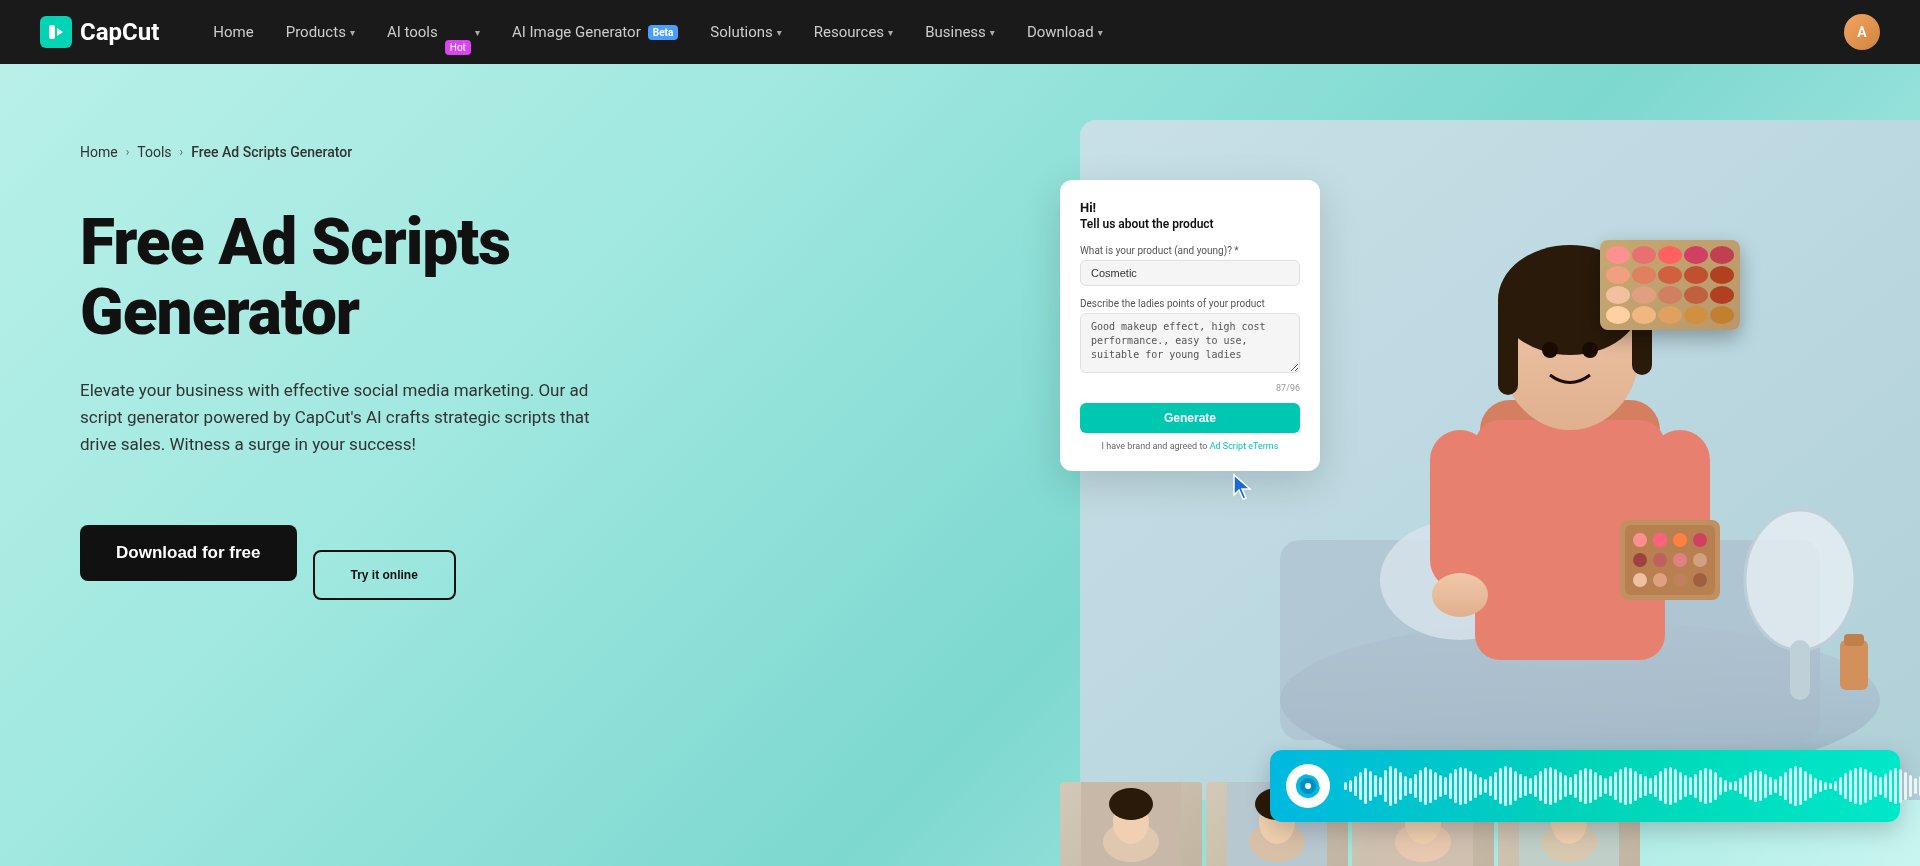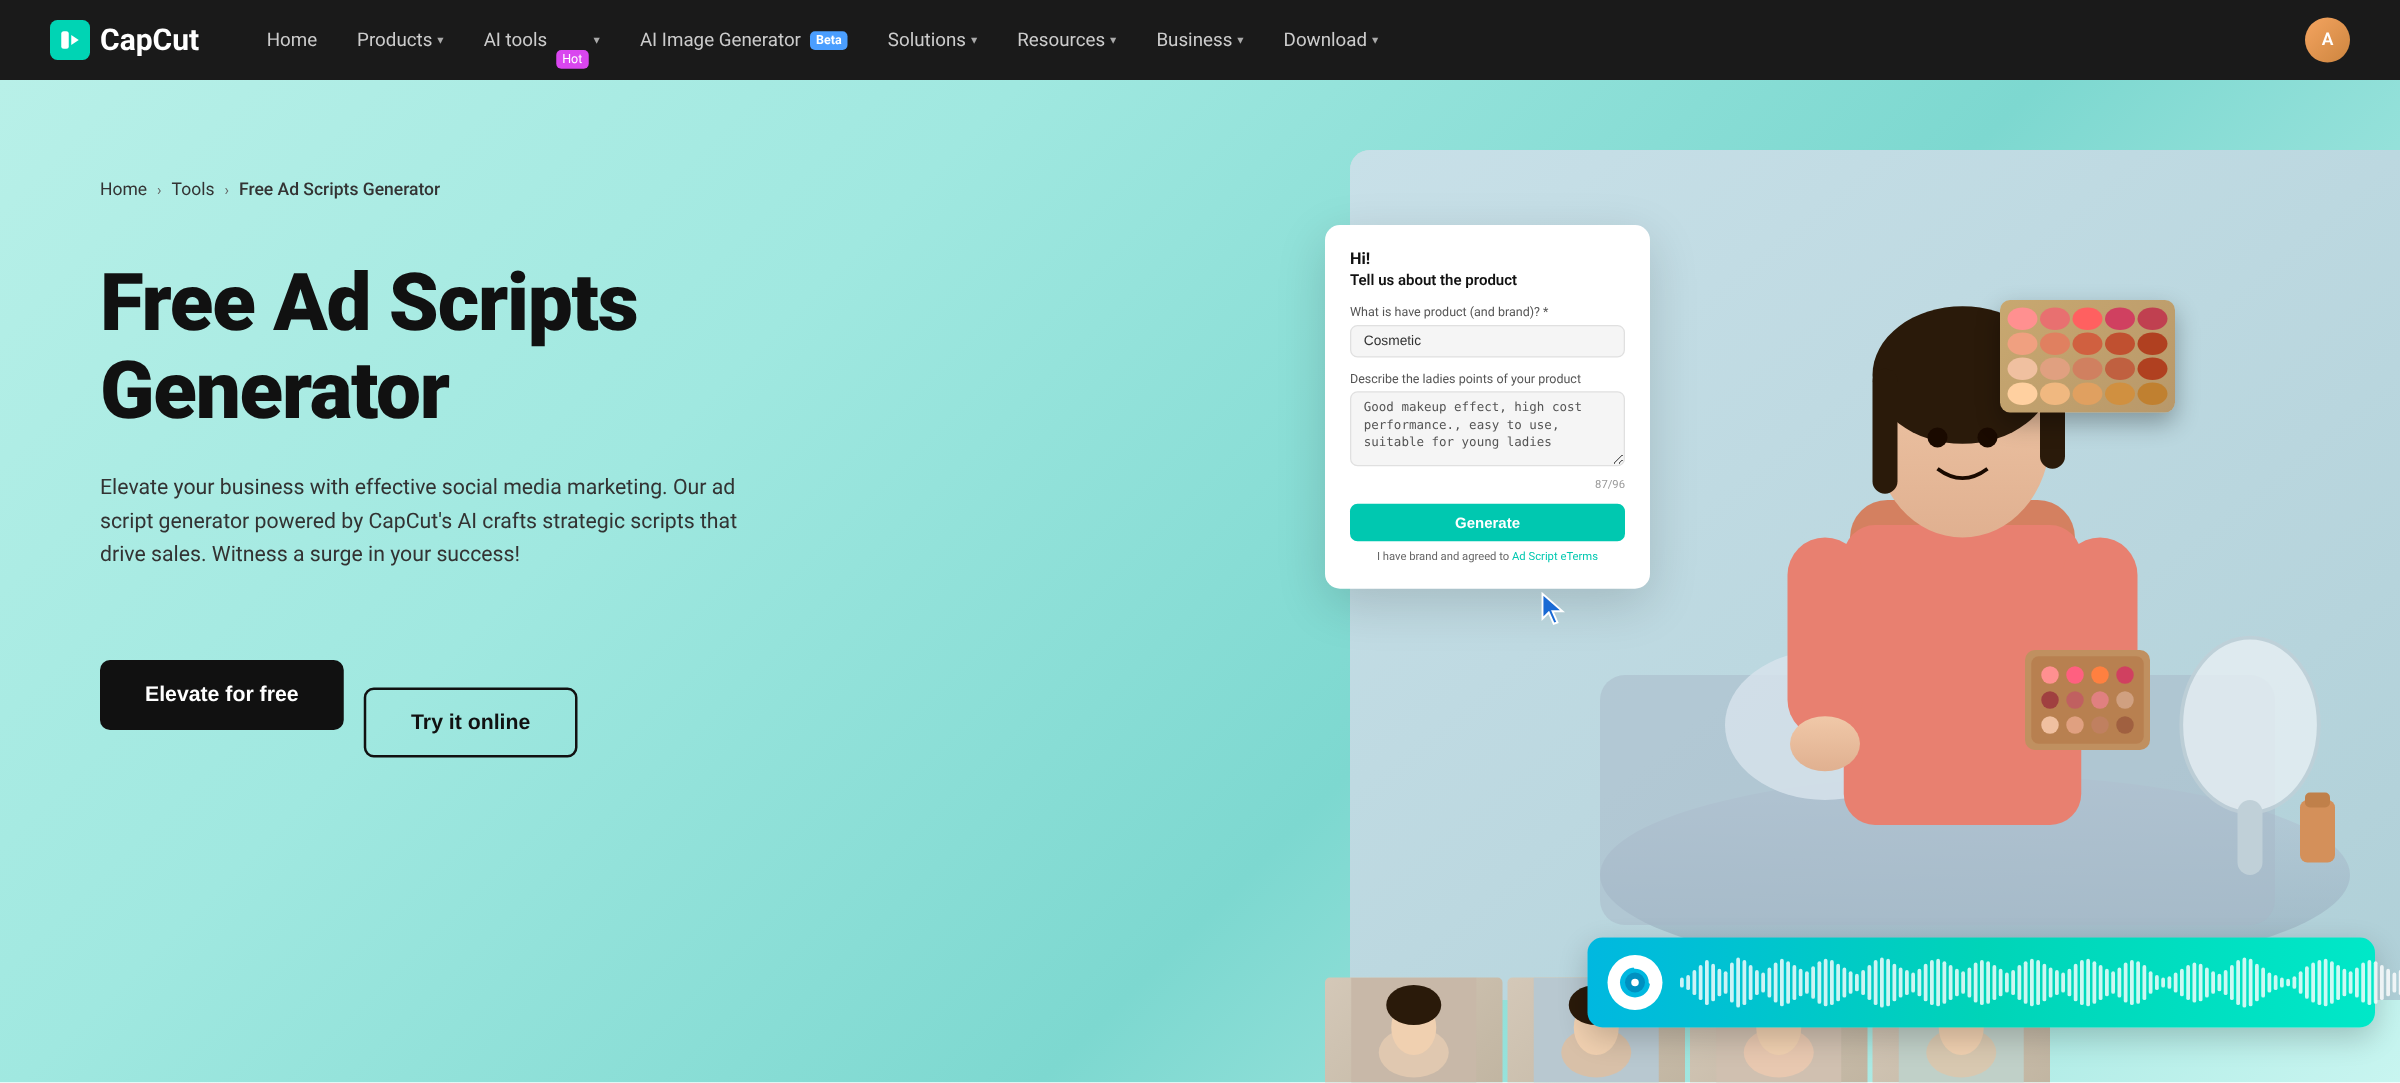--- a/index.html
+++ b/index.html
@@ -147,21 +147,21 @@
       font-weight: 600;
       cursor: pointer;
       white-space: nowrap;
     }
     .btn-secondary {
       background: transparent;
       color: #111;
       border: 2px solid #111;
       padding: 16px 36px;
       border-radius: 8px;
-      font-size: 17px;
+      font-size: 12px;
       font-weight: 600;
       cursor: pointer;
       white-space: nowrap;
       margin-top: 44px;
     }
 
     
     .content-right {
       position: absolute;
       right: 0;
@@ -401,21 +401,21 @@
       <a class="breadcrumb-link">Tools</a>
       <span class="breadcrumb-sep">›</span>
       <span class="breadcrumb-current">Free Ad Scripts Generator</span>
     </div>
 
     <h1 class="hero-title">Free Ad Scripts Generator</h1>
 
     <p class="hero-description">Elevate your business with effective social media marketing. Our ad script generator powered by CapCut's AI crafts strategic scripts that drive sales. Witness a surge in your success!</p>
 
     <div class="cta-buttons">
-      <button class="btn-primary">Elevate for free</button>
+      <button class="btn-primary">Download for free</button>
       <button class="btn-secondary">Try it online</button>
     </div>
   </div>
 
   <div class="content-right">
 
     <div class="photo-bg">
       <div class="person-area">
 
         <svg width="100%" height="100%" viewBox="0 0 840 680" preserveAspectRatio="xMidYMid slice">
@@ -507,21 +507,21 @@
           <div class="palette-dot" style="background: rgb(208, 144, 64);"></div>
           <div class="palette-dot" style="background: rgb(192, 128, 48);"></div>
         </div>
 
     </div>
 
     <div class="ai-form-card">
       <div class="form-card-title">Hi!</div>
       <div class="form-card-subtitle">Tell us about the product</div>
 
-      <label class="form-label">What is have product (and brand)? *</label>
+      <label class="form-label">What is your product (and young)? *</label>
       <input class="form-input-sim" type="text" value="Cosmetic" style="">
 
       <label class="form-label">Describe the ladies points of your product</label>
       <textarea class="form-textarea-sim" id="selling-textarea" style="">Good makeup effect, high cost performance., easy to use, suitable for young ladies</textarea>
       <div class="form-char-count">87/96</div>
 
       <button class="form-generate-btn">Generate</button>
 
       <div class="form-terms">
         <span>I have brand and agreed to </span><span class="form-terms-link">Ad Script eTerms</span>

